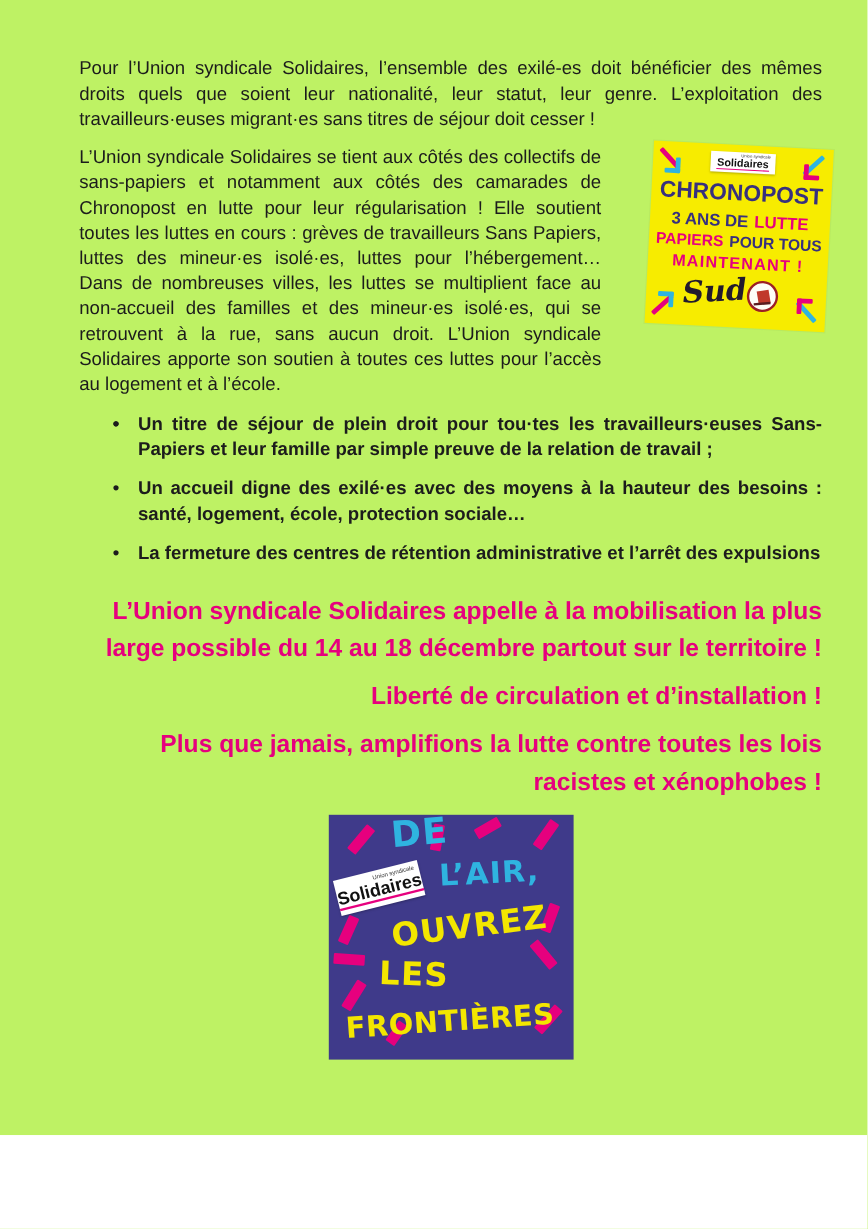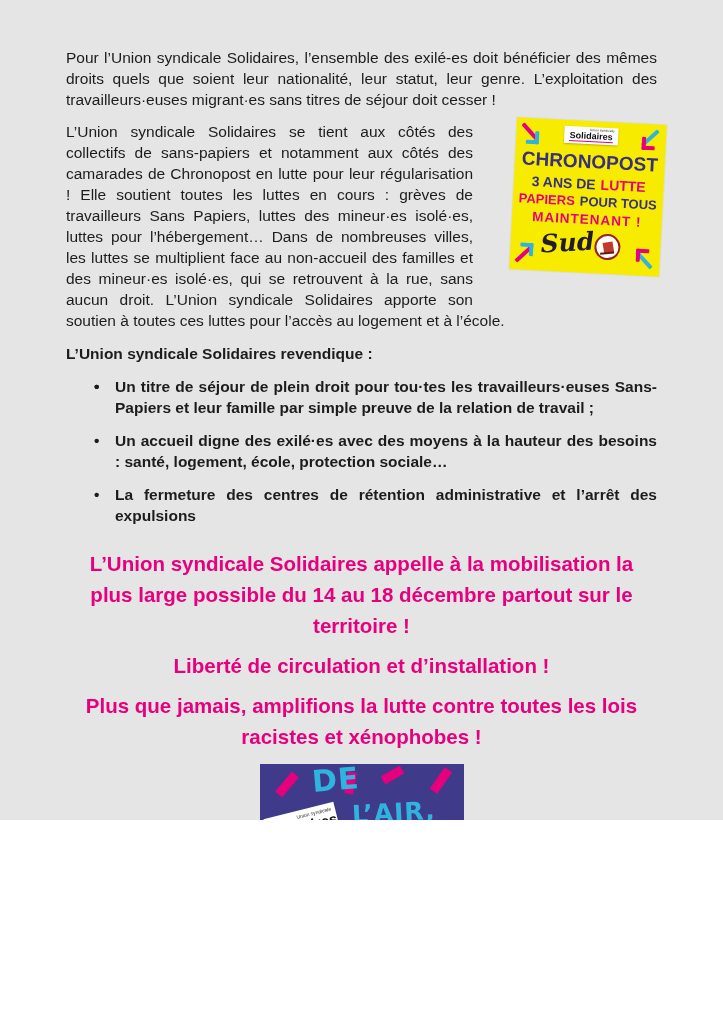--- a/index.html
+++ b/index.html
@@ -1,24 +1,24 @@
 <!DOCTYPE html>
 <html><head>
 <meta charset="utf-8">
 <style>
   html,body{margin:0;padding:0;background:#ffffff;}
   .page{
     position:relative;
-    width:723px;height:820px;
-    background:#e5e5e5;
+    width:723px;height:946px;
+    background:#bef264;
     overflow:hidden;
     font-family:"Liberation Sans", sans-serif;
     color:#1c1c1c;
     box-sizing:border-box;
-    padding:47px 66px 0 66px;
+    padding:47px 38px 0 66px;
   }
   p{margin:0 0 11px 0;}
   .body-text{
     font-size:15.5px;line-height:21px;text-align:justify;color:#1c1c1c;
   }
   
   .para3-wrap{overflow:visible;}
   .sticker-float{
     float:right;width:170px;height:172px;margin:0 0 4px 14px;position:relative;
   }
@@ -59,21 +59,21 @@
   .stamp-dot{position:absolute;left:4px;top:16px;width:14px;height:2px;background:#5a1d1f;transform:rotate(-8deg);}
   
   .demands-heading{font-size:15.5px;font-weight:bold;margin:14px 0 13px 0;}
   ul.demands{margin:0 0 12px 26px;padding:0;}
   ul.demands li{
     list-style:none;position:relative;padding-left:23px;margin-bottom:12px;
     font-size:15.5px;font-weight:bold;line-height:21px;text-align:justify;
   }
   ul.demands li .bullet{position:absolute;left:2px;top:0;font-weight:bold;}
   
-  .call{font-size:20.5px;line-height:31px;font-weight:bold;color:#e6007e;margin:0 0 9px 0;text-align:center;}
+  .call{font-size:20.5px;line-height:31px;font-weight:bold;color:#e6007e;margin:0 0 9px 0;text-align:right;}
   .calls-block{margin-top:22px;}
   
   .poster{
     position:relative;width:204px;height:204px;background:#3f3a8a;margin:12px auto 0 auto;
     overflow:hidden;
   }
   .poster-word{position:absolute;font-weight:bold;white-space:nowrap;letter-spacing:1px;font-family:"DejaVu Sans", sans-serif;}
   .w-cyan{color:#2fb4e0;} .w-yellow{color:#f3e600;}
   .pw1{left:52px;top:-2px;font-size:30px;transform:rotate(-5deg);}
   .pw2{left:92px;top:34px;font-size:25px;transform:rotate(-3deg);}
@@ -137,21 +137,20 @@
           <div class="stamp-inner"></div>
           <div class="stamp-dot"></div>
         </div>
 
       </div>
     </div>
 
     <p class="body-text">L’Union syndicale Solidaires se tient aux côtés des collectifs de sans-papiers et notamment aux côtés des camarades de Chronopost en lutte pour leur régularisation ! Elle soutient toutes les luttes en cours : grèves de travailleurs Sans Papiers, luttes des mineur·es isolé·es, luttes pour l’hébergement… Dans de nombreuses villes, les luttes se multiplient face au non-accueil des familles et des mineur·es isolé·es, qui se retrouvent à la rue, sans aucun droit. L’Union syndicale Solidaires apporte son soutien à toutes ces luttes pour l’accès au logement et à l’école.</p>
   </div>
 
-  <div class="demands-heading">L’Union syndicale Solidaires revendique :</div>
 
   <ul class="demands">
     <li>
       <span class="bullet">•</span>
     </li>
     <li>
       <span class="bullet">•</span>
       <span>Un titre de séjour de plein droit pour tou·tes les travailleurs·euses Sans-Papiers et leur famille par simple preuve de la relation de travail ;</span>
     </li>
     <li>

